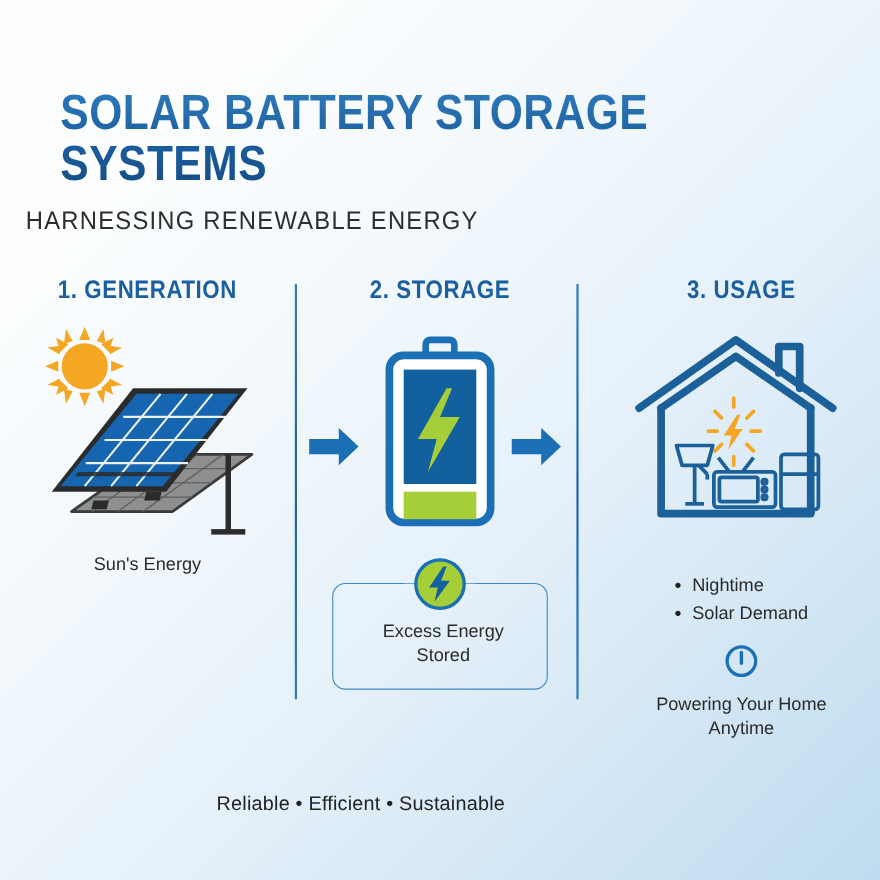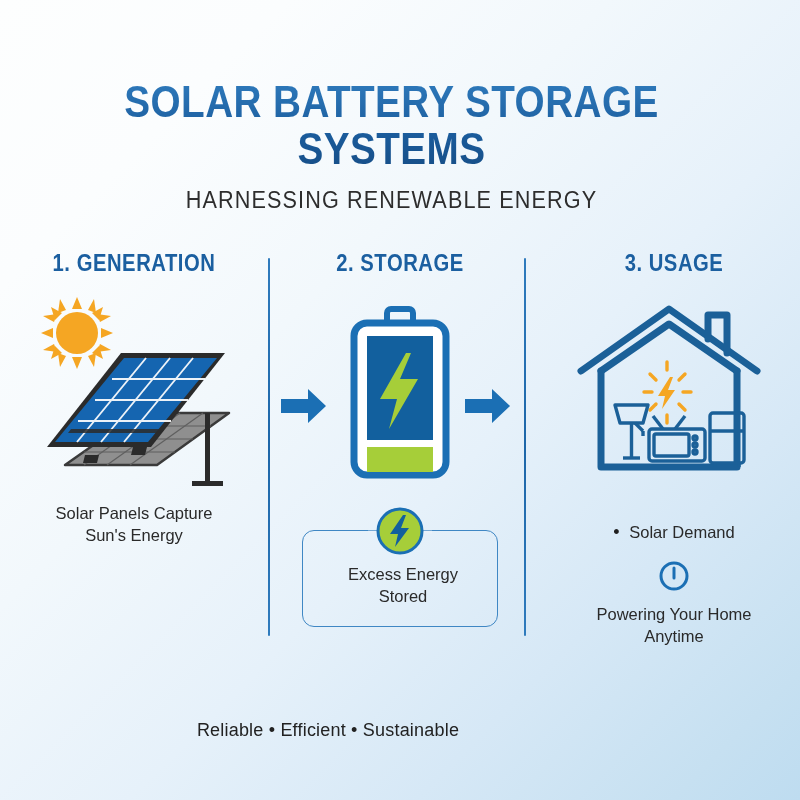--- a/index.html
+++ b/index.html
@@ -28,21 +28,21 @@
         #bedcf0 100%);
     box-sizing: border-box;
   }
 
   
   .header {
     position: absolute;
     top: 78px;
     left: 0;
     width: 783px;
-    text-align: center;
+    text-align: left;
   }
   .title {
     font-family: "Liberation Sans Narrow", "Liberation Sans", sans-serif;
     font-size: 45px;
     font-weight: bold;
     letter-spacing: 0.5px;
     color: #1b5fa0;
     background: linear-gradient(180deg, #2f7bbd 0%, #1a5b9b 60%, #164d85 100%);
     -webkit-background-clip: text;
     background-clip: text;
@@ -288,21 +288,20 @@
               <line x1="66" y1="105" x2="159" y2="105"></line>
               <line x1="83" y1="84" x2="176" y2="84"></line>
             </g>
 
             <polygon points="42,134 135,134 132,138 39,138" fill="#2b2b2b" opacity="0.85"></polygon>
           </g>
         </svg>
       </div>
 
       <div class="caption">
-        <div>Solar Panels Capture</div>
         <div>Sun's Energy</div>
       </div>
     </div>
 
     <div class="col col-2">
       <div class="step-title">2. STORAGE</div>
 
       <div class="art">
         <svg width="120" height="180" viewBox="0 0 120 180">
 
@@ -385,20 +384,21 @@
             <line x1="141" y1="136" x2="175" y2="136"></line>
             <line x1="167" y1="123" x2="167" y2="131"></line>
             <line x1="167" y1="141" x2="167" y2="149"></line>
             <line x1="146" y1="168" x2="146" y2="172"></line>
             <line x1="170" y1="168" x2="170" y2="172"></line>
           </g>
         </svg>
       </div>
 
       <ul class="usage-list">
+        <li>Nightime</li>
         <li>Solar Demand</li>
       </ul>
 
       <div class="clock-wrap">
         <svg width="32" height="32" viewBox="0 0 32 32">
           <circle cx="16" cy="16" r="13" fill="none" stroke="#1b6fb4" stroke-width="3"></circle>
           <line x1="16" y1="8" x2="16" y2="18" stroke="#1b6fb4" stroke-width="3" stroke-linecap="round"></line>
         </svg>
       </div>
 

